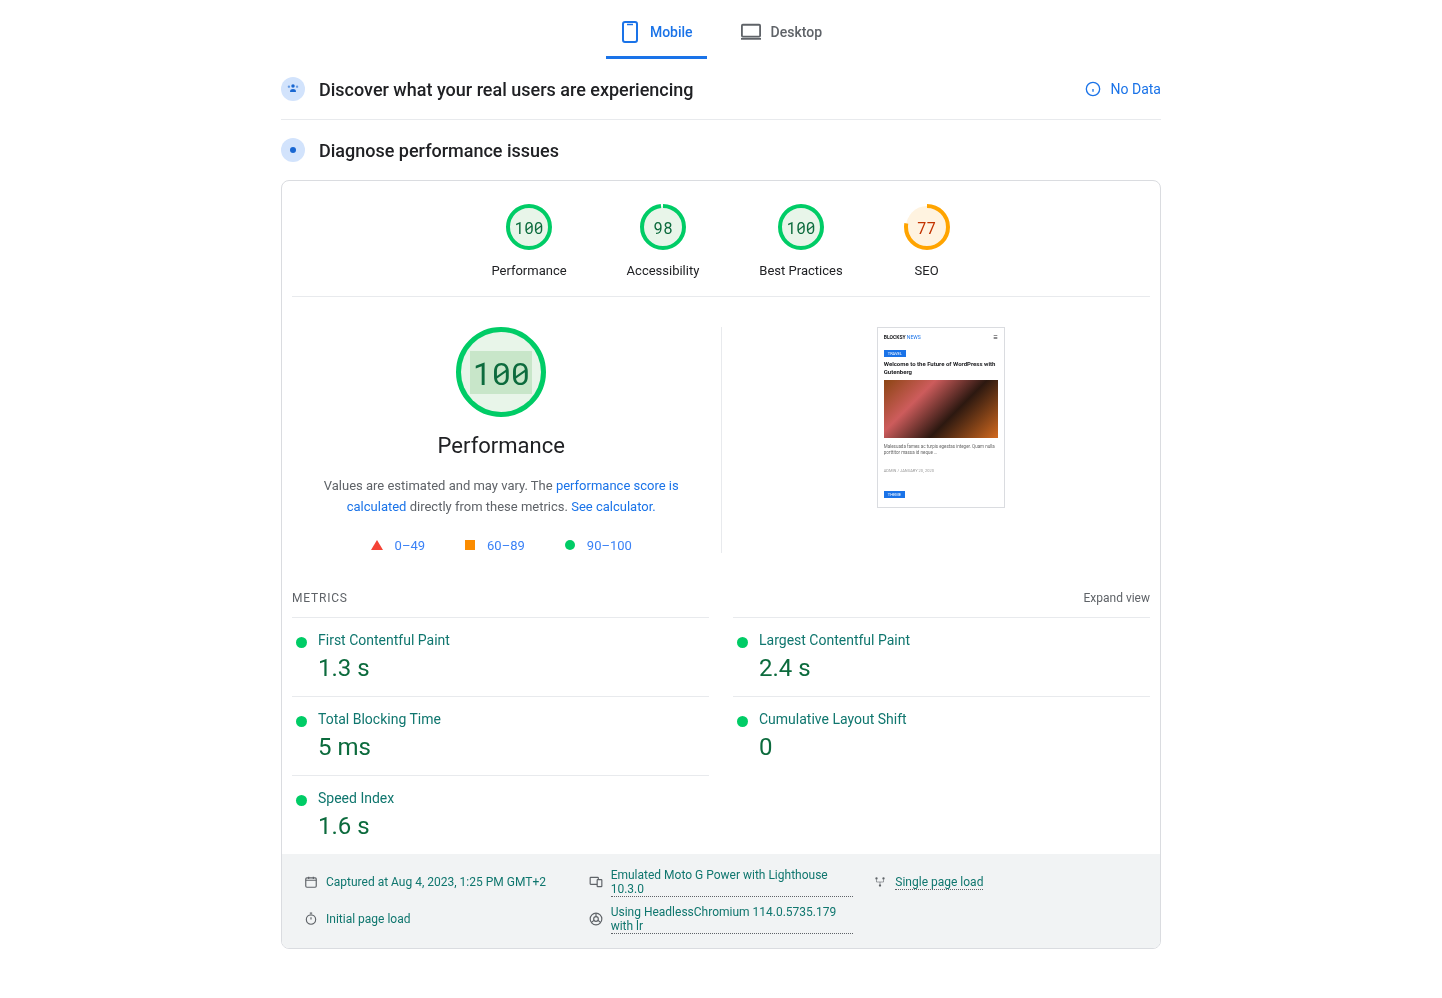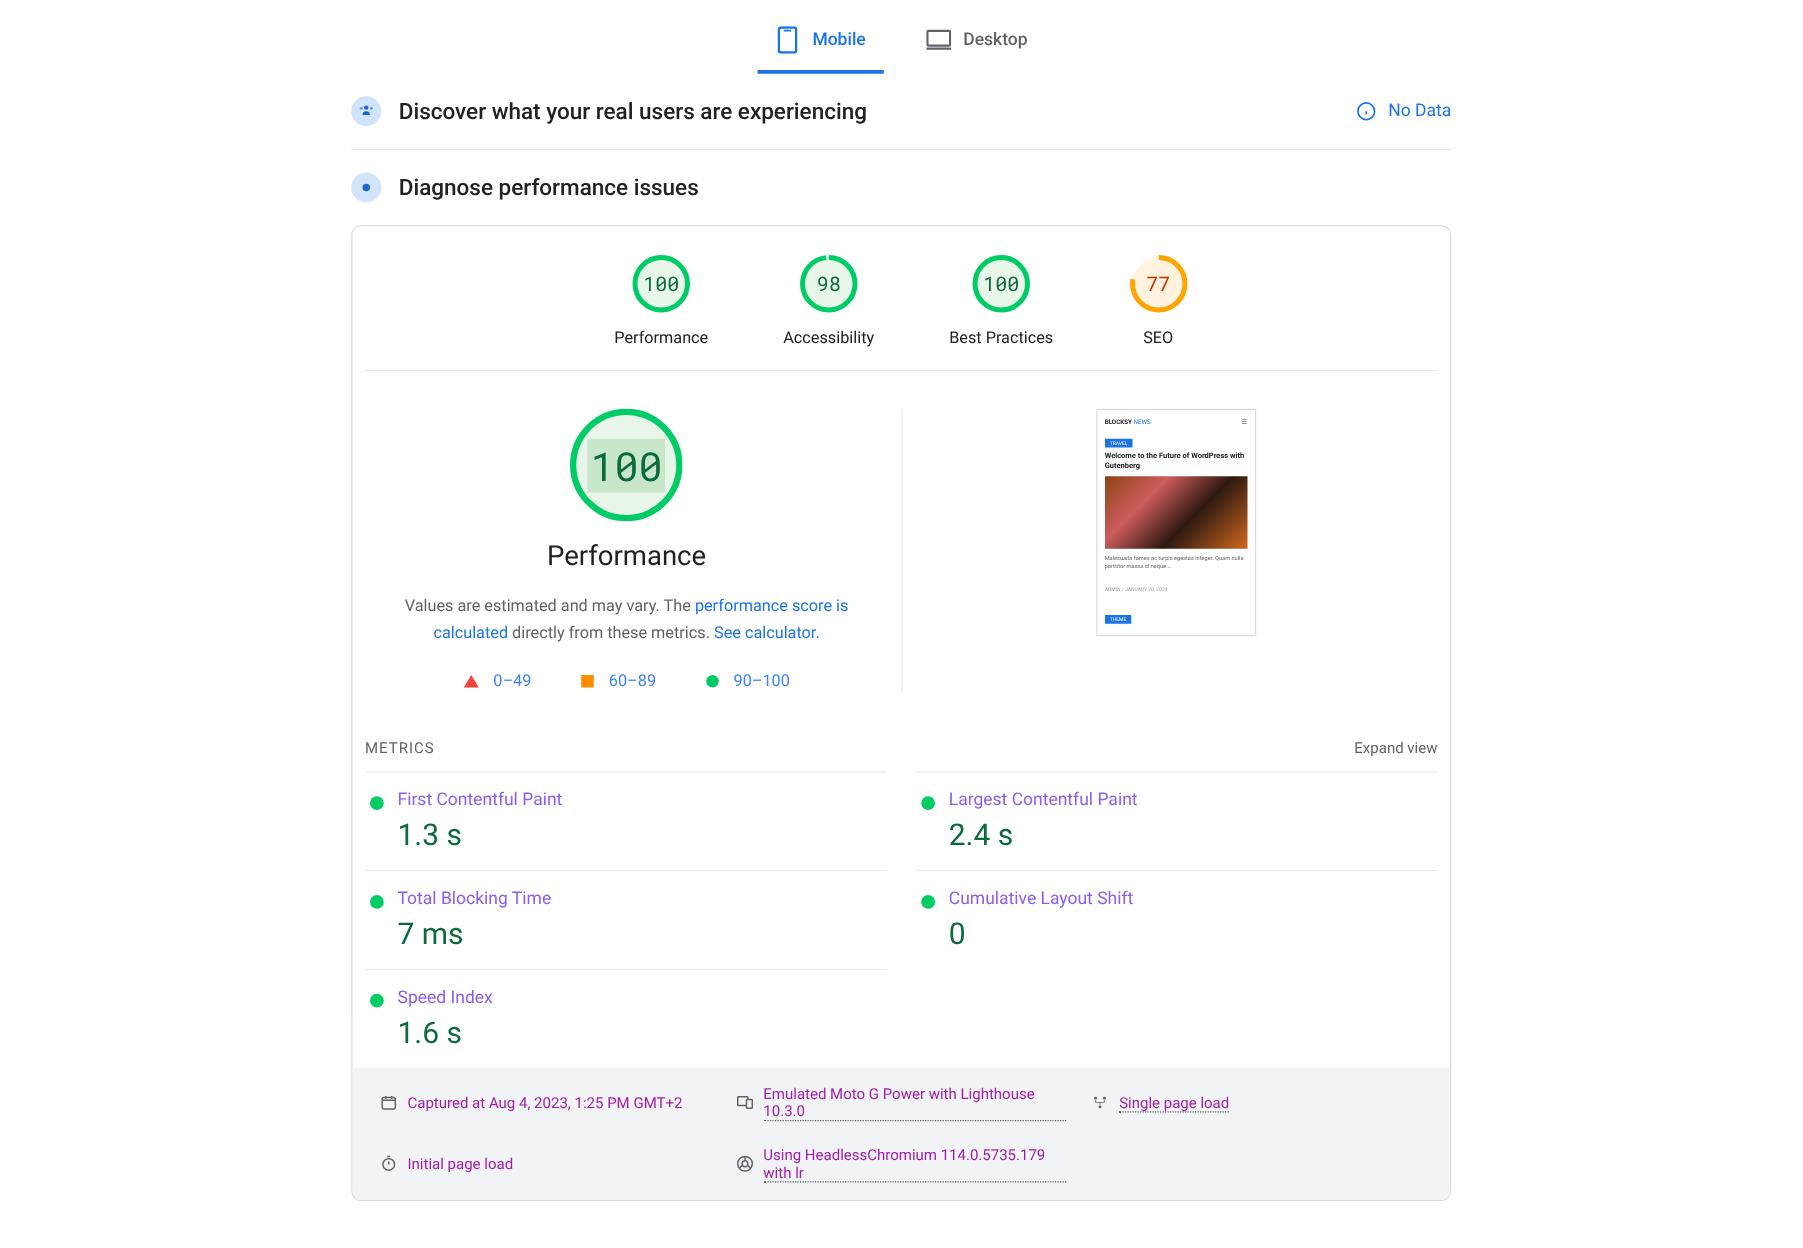--- a/index.html
+++ b/index.html
@@ -45,23 +45,23 @@
 .preview-title { font-weight: bold; font-size: 6px; margin-bottom: 4px; line-height: 1.3; }
 .preview-img { width: 100%; height: 58px; background: linear-gradient(135deg, #8b4513 0%, #cd5c5c 30%, #2c1810 60%, #d2691e 100%); margin-bottom: 6px; }
 .preview-text { font-size: 4.5px; color: #666; line-height: 1.4; margin-bottom: 12px; }
 .preview-meta { font-size: 4px; color: #999; margin-bottom: 18px; }
 .metrics-header { display: flex; justify-content: space-between; padding: 18px 10px 12px; font-size: 12px; color: #5f6368; }
 .metrics-title { letter-spacing: 0.8px; }
 .expand-link { color: #5f6368; cursor: pointer; }
 .metrics-grid { display: grid; grid-template-columns: 1fr 1fr; gap: 0 24px; padding: 0 10px; }
 .metric { border-top: 1px solid #e8eaed; padding: 14px 0 14px 26px; position: relative; }
 .metric-dot { position: absolute; left: 4px; top: 19px; width: 11px; height: 11px; border-radius: 50%; background: #0c6; }
-.metric-name { font-size: 14px; color: #8b5cf6; margin-bottom: 6px; }
+.metric-name { font-size: 14px; color: #0f766e; margin-bottom: 6px; }
 .metric-value { font-size: 24px; color: #0c6b3d; }
-.footer { background: #f1f3f4; padding: 14px 22px; display: grid; grid-template-columns: 1fr 1fr 1fr; gap: 20px 20px; font-size: 12px; color: #a21caf; }
+.footer { background: #f1f3f4; padding: 14px 22px; display: grid; grid-template-columns: 1fr 1fr 1fr; gap: 8px 20px; font-size: 12px; color: #0f766e; }
 .footer-item { display: flex; align-items: center; gap: 8px; }
 .footer-item .dotted { border-bottom: 1px dotted #5f6368; cursor: help; }
 .footer-icon { width: 14px; height: 14px; flex-shrink: 0; }
 </style>
 </head>
 <body>
 
 <div class="container">
   <div class="tabs">
     <div class="tab active">
@@ -215,21 +215,21 @@
           <div class="metric-value">1.3 s</div>
         </div>
         <div class="metric">
           <div class="metric-dot"></div>
           <div class="metric-name">Largest Contentful Paint</div>
           <div class="metric-value">2.4 s</div>
         </div>
         <div class="metric">
           <div class="metric-dot"></div>
           <div class="metric-name">Total Blocking Time</div>
-          <div class="metric-value">7 ms</div>
+          <div class="metric-value">5 ms</div>
         </div>
         <div class="metric">
           <div class="metric-dot"></div>
           <div class="metric-name">Cumulative Layout Shift</div>
           <div class="metric-value">0</div>
         </div>
         <div class="metric">
           <div class="metric-dot"></div>
           <div class="metric-name">Speed Index</div>
           <div class="metric-value">1.6 s</div>

